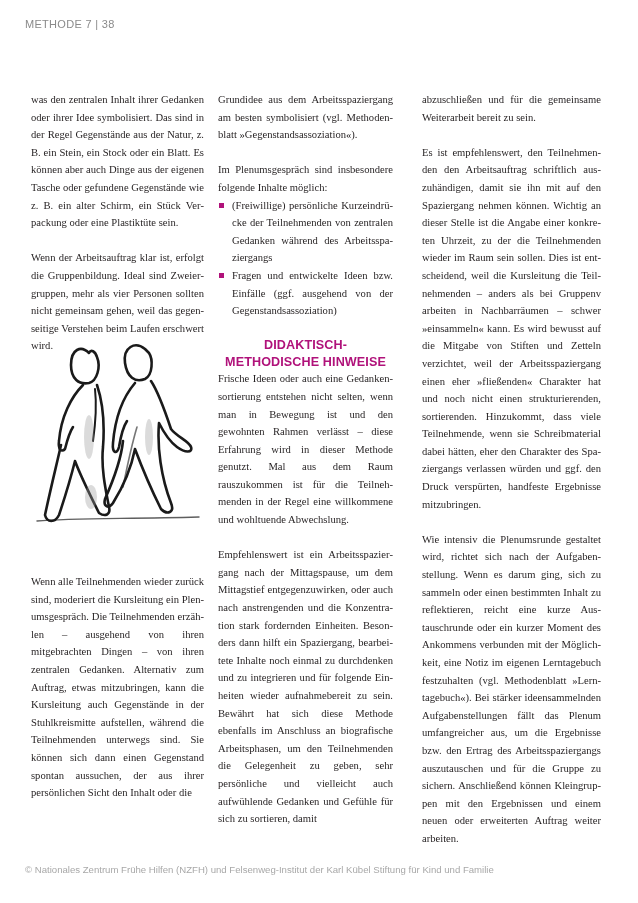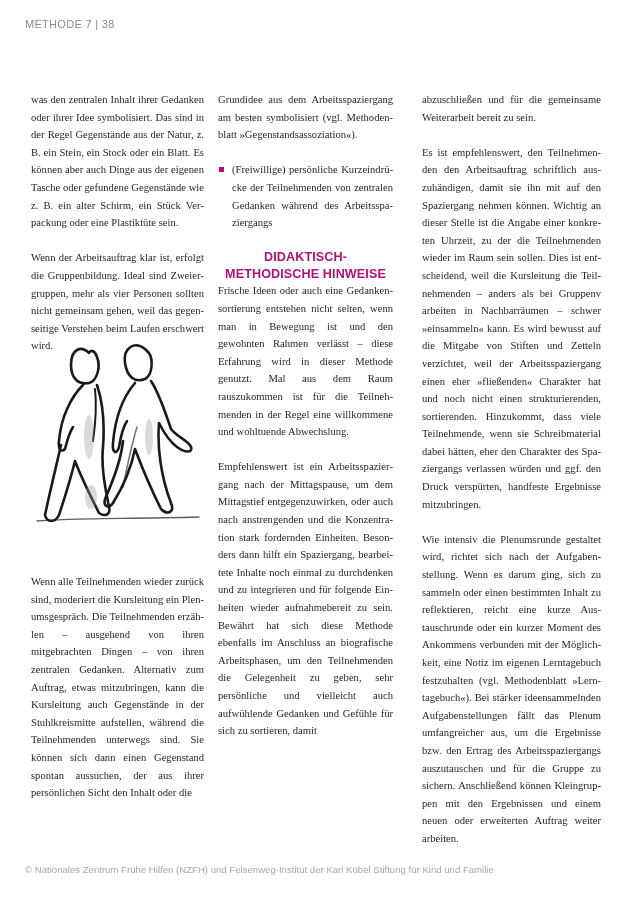--- a/index.html
+++ b/index.html
@@ -49,22 +49,24 @@
         <ellipse cx="60" cy="160" rx="6" ry="12"></ellipse>
       </g>
     </svg>
   </div>
 
   <p class="p3">Wenn alle Teilnehmenden wieder zurück sind, moderiert die Kursleitung ein Plen­umsgespräch. Die Teilnehmenden erzäh­len – ausgehend von ihren mitgebrachten Dingen – von ihren zentralen Gedanken. Alternativ zum Auftrag, etwas mitzubrin­gen, kann die Kursleitung auch Gegen­stände in der Stuhlkreismitte aufstellen, während die Teilnehmenden unterwegs sind. Sie können sich dann einen Gegen­stand spontan aussuchen, der aus ihrer persönlichen Sicht den Inhalt oder die</p>
 </div>
 
 <div class="col col2">
   <p>Grundidee aus dem Arbeitsspaziergang am besten symbolisiert (vgl. Methoden­blatt »Gegenstandsassoziation«).</p>
+  <p style="margin-bottom:0">Im Plenumsgespräch sind insbesondere folgende Inhalte möglich:</p>
   <ul>
     <li><span class="bullet"></span><span>(Freiwillige) persönliche Kurzeindrü­cke der Teilnehmenden von zentralen Gedanken während des Arbeitsspa­ziergangs</span></li>
+    <li><span class="bullet"></span><span>Fragen und entwickelte Ideen bzw. Einfälle (ggf. ausgehend von der Gegenstandsassoziation)</span></li>
   </ul>
   <h2>DIDAKTISCH-METHODISCHE HINWEISE</h2>
   <p>Frische Ideen oder auch eine Gedanken­sortierung entstehen nicht selten, wenn man in Bewegung ist und den gewohnten Rahmen verlässt – diese Erfahrung wird in dieser Methode genutzt. Mal aus dem Raum rauszukommen ist für die Teilneh­menden in der Regel eine willkommene und wohltuende Abwechslung.</p>
   <p>Empfehlenswert ist ein Arbeitsspazier­gang nach der Mittagspause, um dem Mittagstief entgegenzuwirken, oder auch nach anstrengenden und die Konzentra­tion stark fordernden Einheiten. Beson­ders dann hilft ein Spaziergang, bearbei­tete Inhalte noch einmal zu durchdenken und zu integrieren und für folgende Ein­heiten wieder aufnahmebereit zu sein. Bewährt hat sich diese Methode ebenfalls im Anschluss an biografische Arbeitspha­sen, um den Teilnehmenden die Gele­genheit zu geben, sehr persönliche und vielleicht auch aufwühlende Gedanken und Gefühle für sich zu sortieren, damit</p>
 </div>
 
 <div class="col col3">
   <p>abzuschließen und für die gemeinsame Weiterarbeit bereit zu sein.</p>
   <p>Es ist empfehlenswert, den Teilnehmen­den den Arbeitsauftrag schriftlich aus­zuhändigen, damit sie ihn mit auf den Spaziergang nehmen können. Wichtig an dieser Stelle ist die Angabe einer konkre­ten Uhrzeit, zu der die Teilnehmenden wieder im Raum sein sollen. Dies ist ent­scheidend, weil die Kursleitung die Teil­nehmenden – anders als bei Gruppenv arbeiten in Nachbarräumen – schwer »einsammeln« kann. Es wird bewusst auf die Mitgabe von Stiften und Zetteln verzichtet, weil der Arbeitsspaziergang einen eher »fließenden« Charakter hat und noch nicht einen strukturierenden, sortierenden. Hinzukommt, dass viele Teilnehmende, wenn sie Schreibmaterial dabei hätten, eher den Charakter des Spa­ziergangs verlassen würden und ggf. den Druck verspürten, handfeste Ergebnisse mitzubringen.</p>
   <p>Wie intensiv die Plenumsrunde gestal­tet wird, richtet sich nach der Aufgaben­stellung. Wenn es darum ging, sich zu sammeln oder einen bestimmten Inhalt zu reflektieren, reicht eine kurze Aus­tauschrunde oder ein kurzer Moment des Ankommens verbunden mit der Möglich­keit, eine Notiz im eigenen Lerntagebuch festzuhalten (vgl. Methodenblatt »Lern­tagebuch«). Bei stärker ideensammeln­den Aufgabenstellungen fällt das Plenum umfangreicher aus, um die Ergebnisse bzw. den Ertrag des Arbeitsspaziergangs auszutauschen und für die Gruppe zu sichern. Anschließend können Kleingrup­pen mit den Ergebnissen und einem neuen oder erweiterten Auftrag weiter arbeiten.</p>

